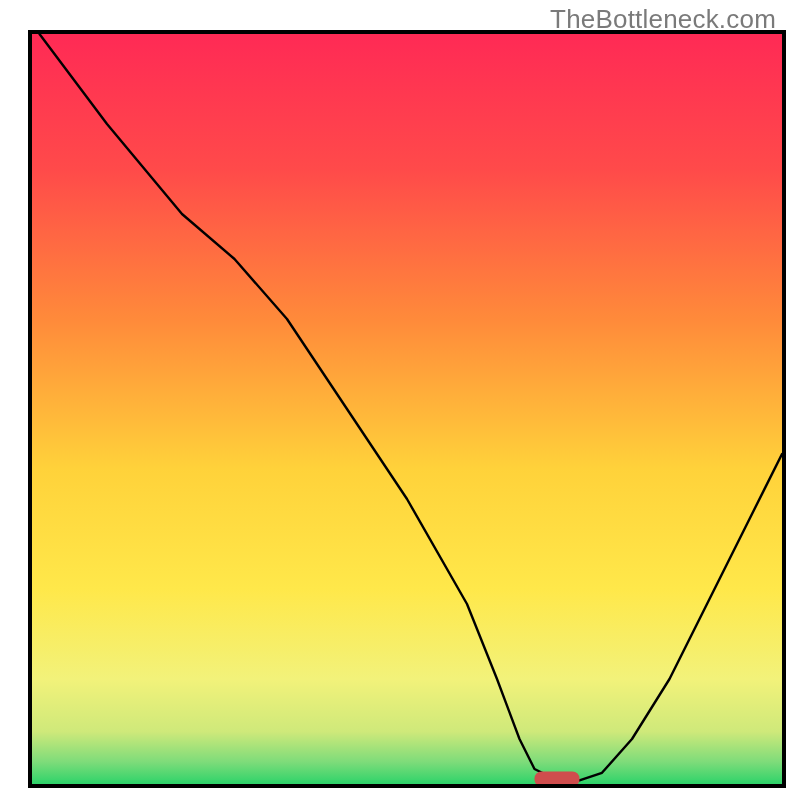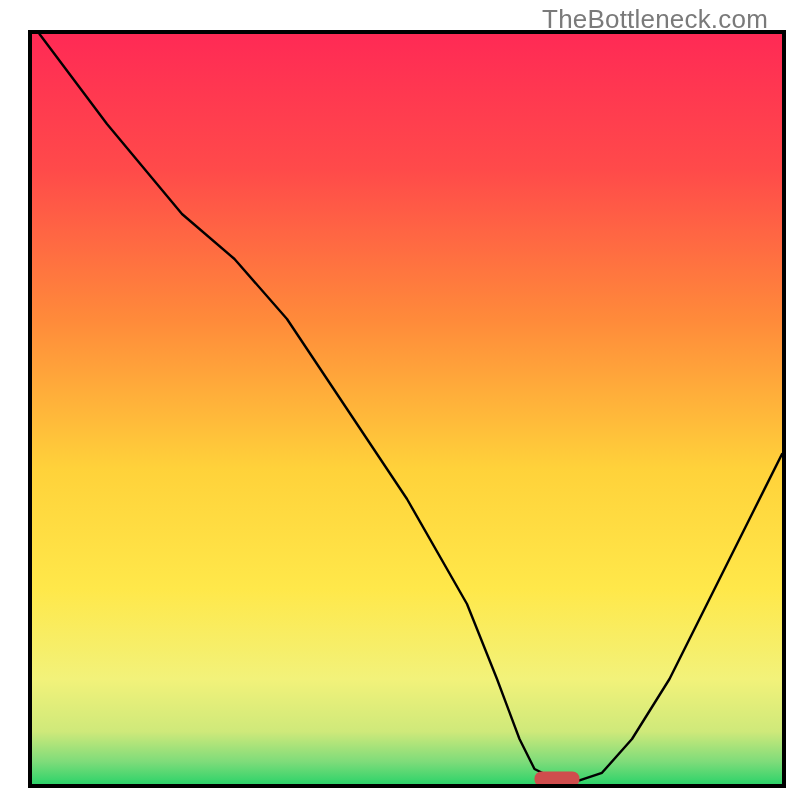--- a/index.html
+++ b/index.html
@@ -12,21 +12,21 @@
     font-family: Arial, Helvetica, sans-serif;
   }
   .frame {
     position: relative;
     width: 800px;
     height: 800px;
   }
   .watermark {
     position: absolute;
     top: 4px;
-    right: 32px;
+    right: 24px;
     font-size: 26px;
     font-weight: 400;
     color: #7a7a7a;
     letter-spacing: 0.2px;
   }
   
   .plot-area {
     position: absolute;
     left: 28px;
     top: 30px;

